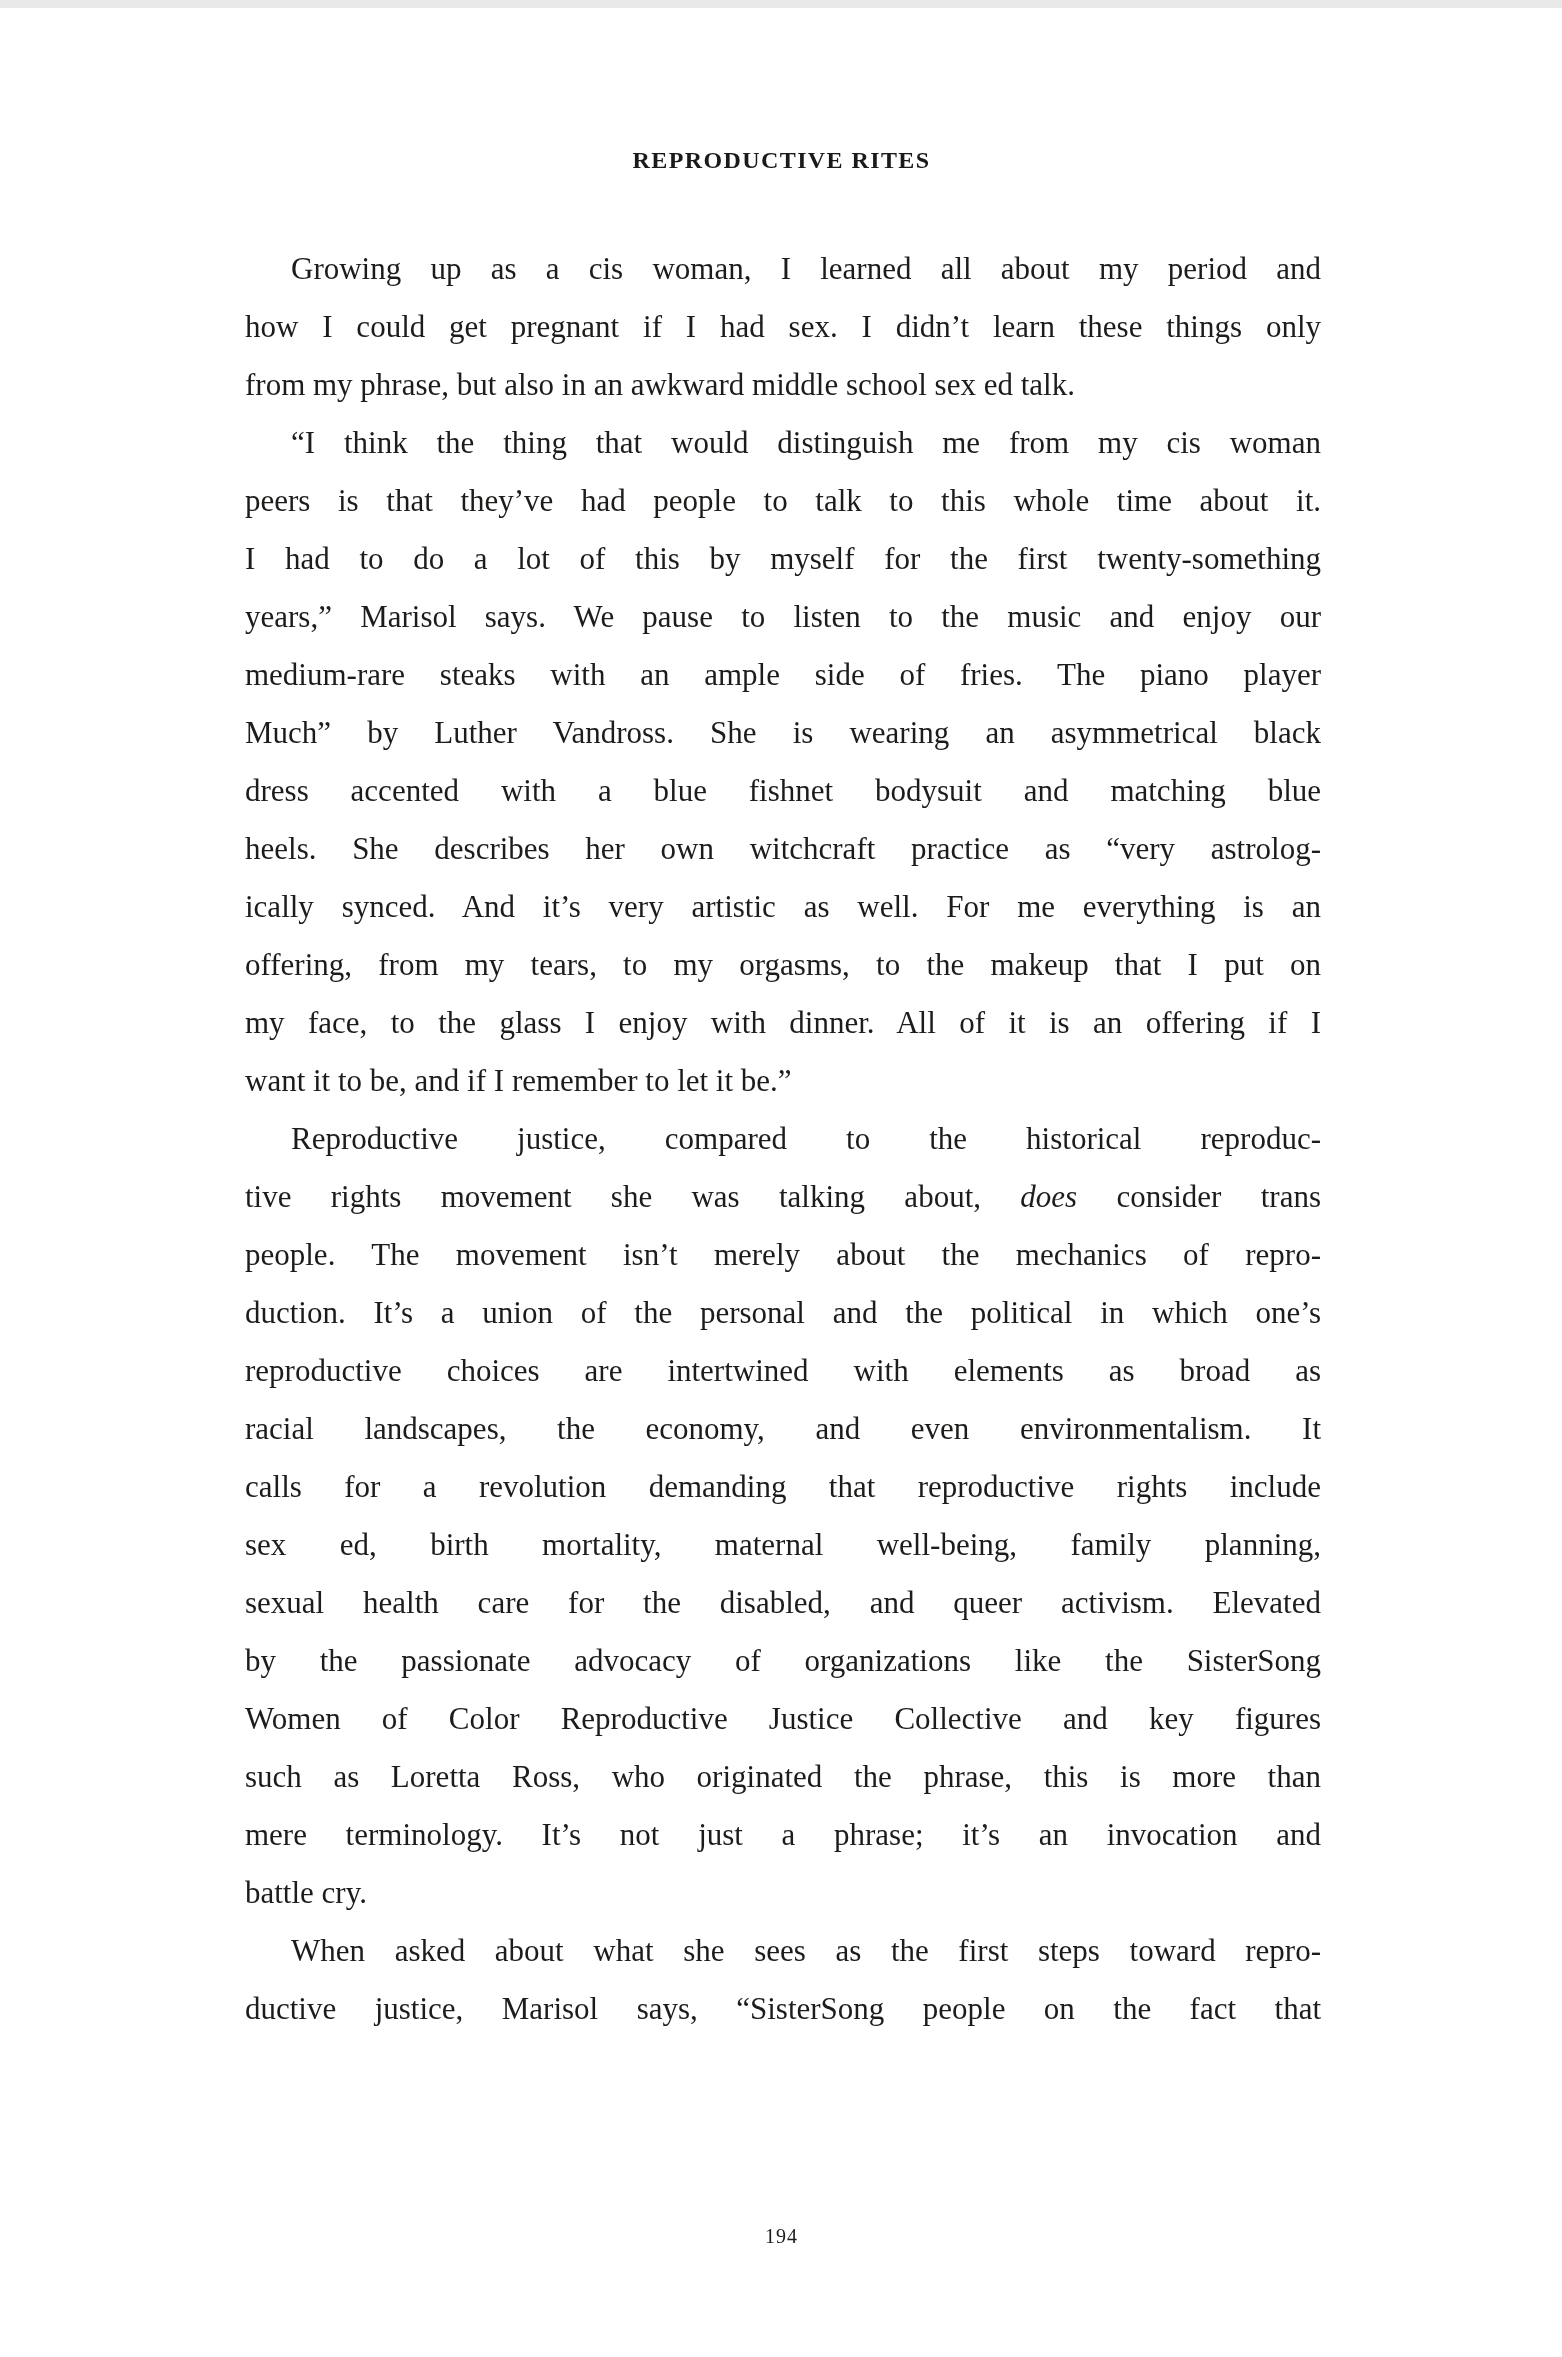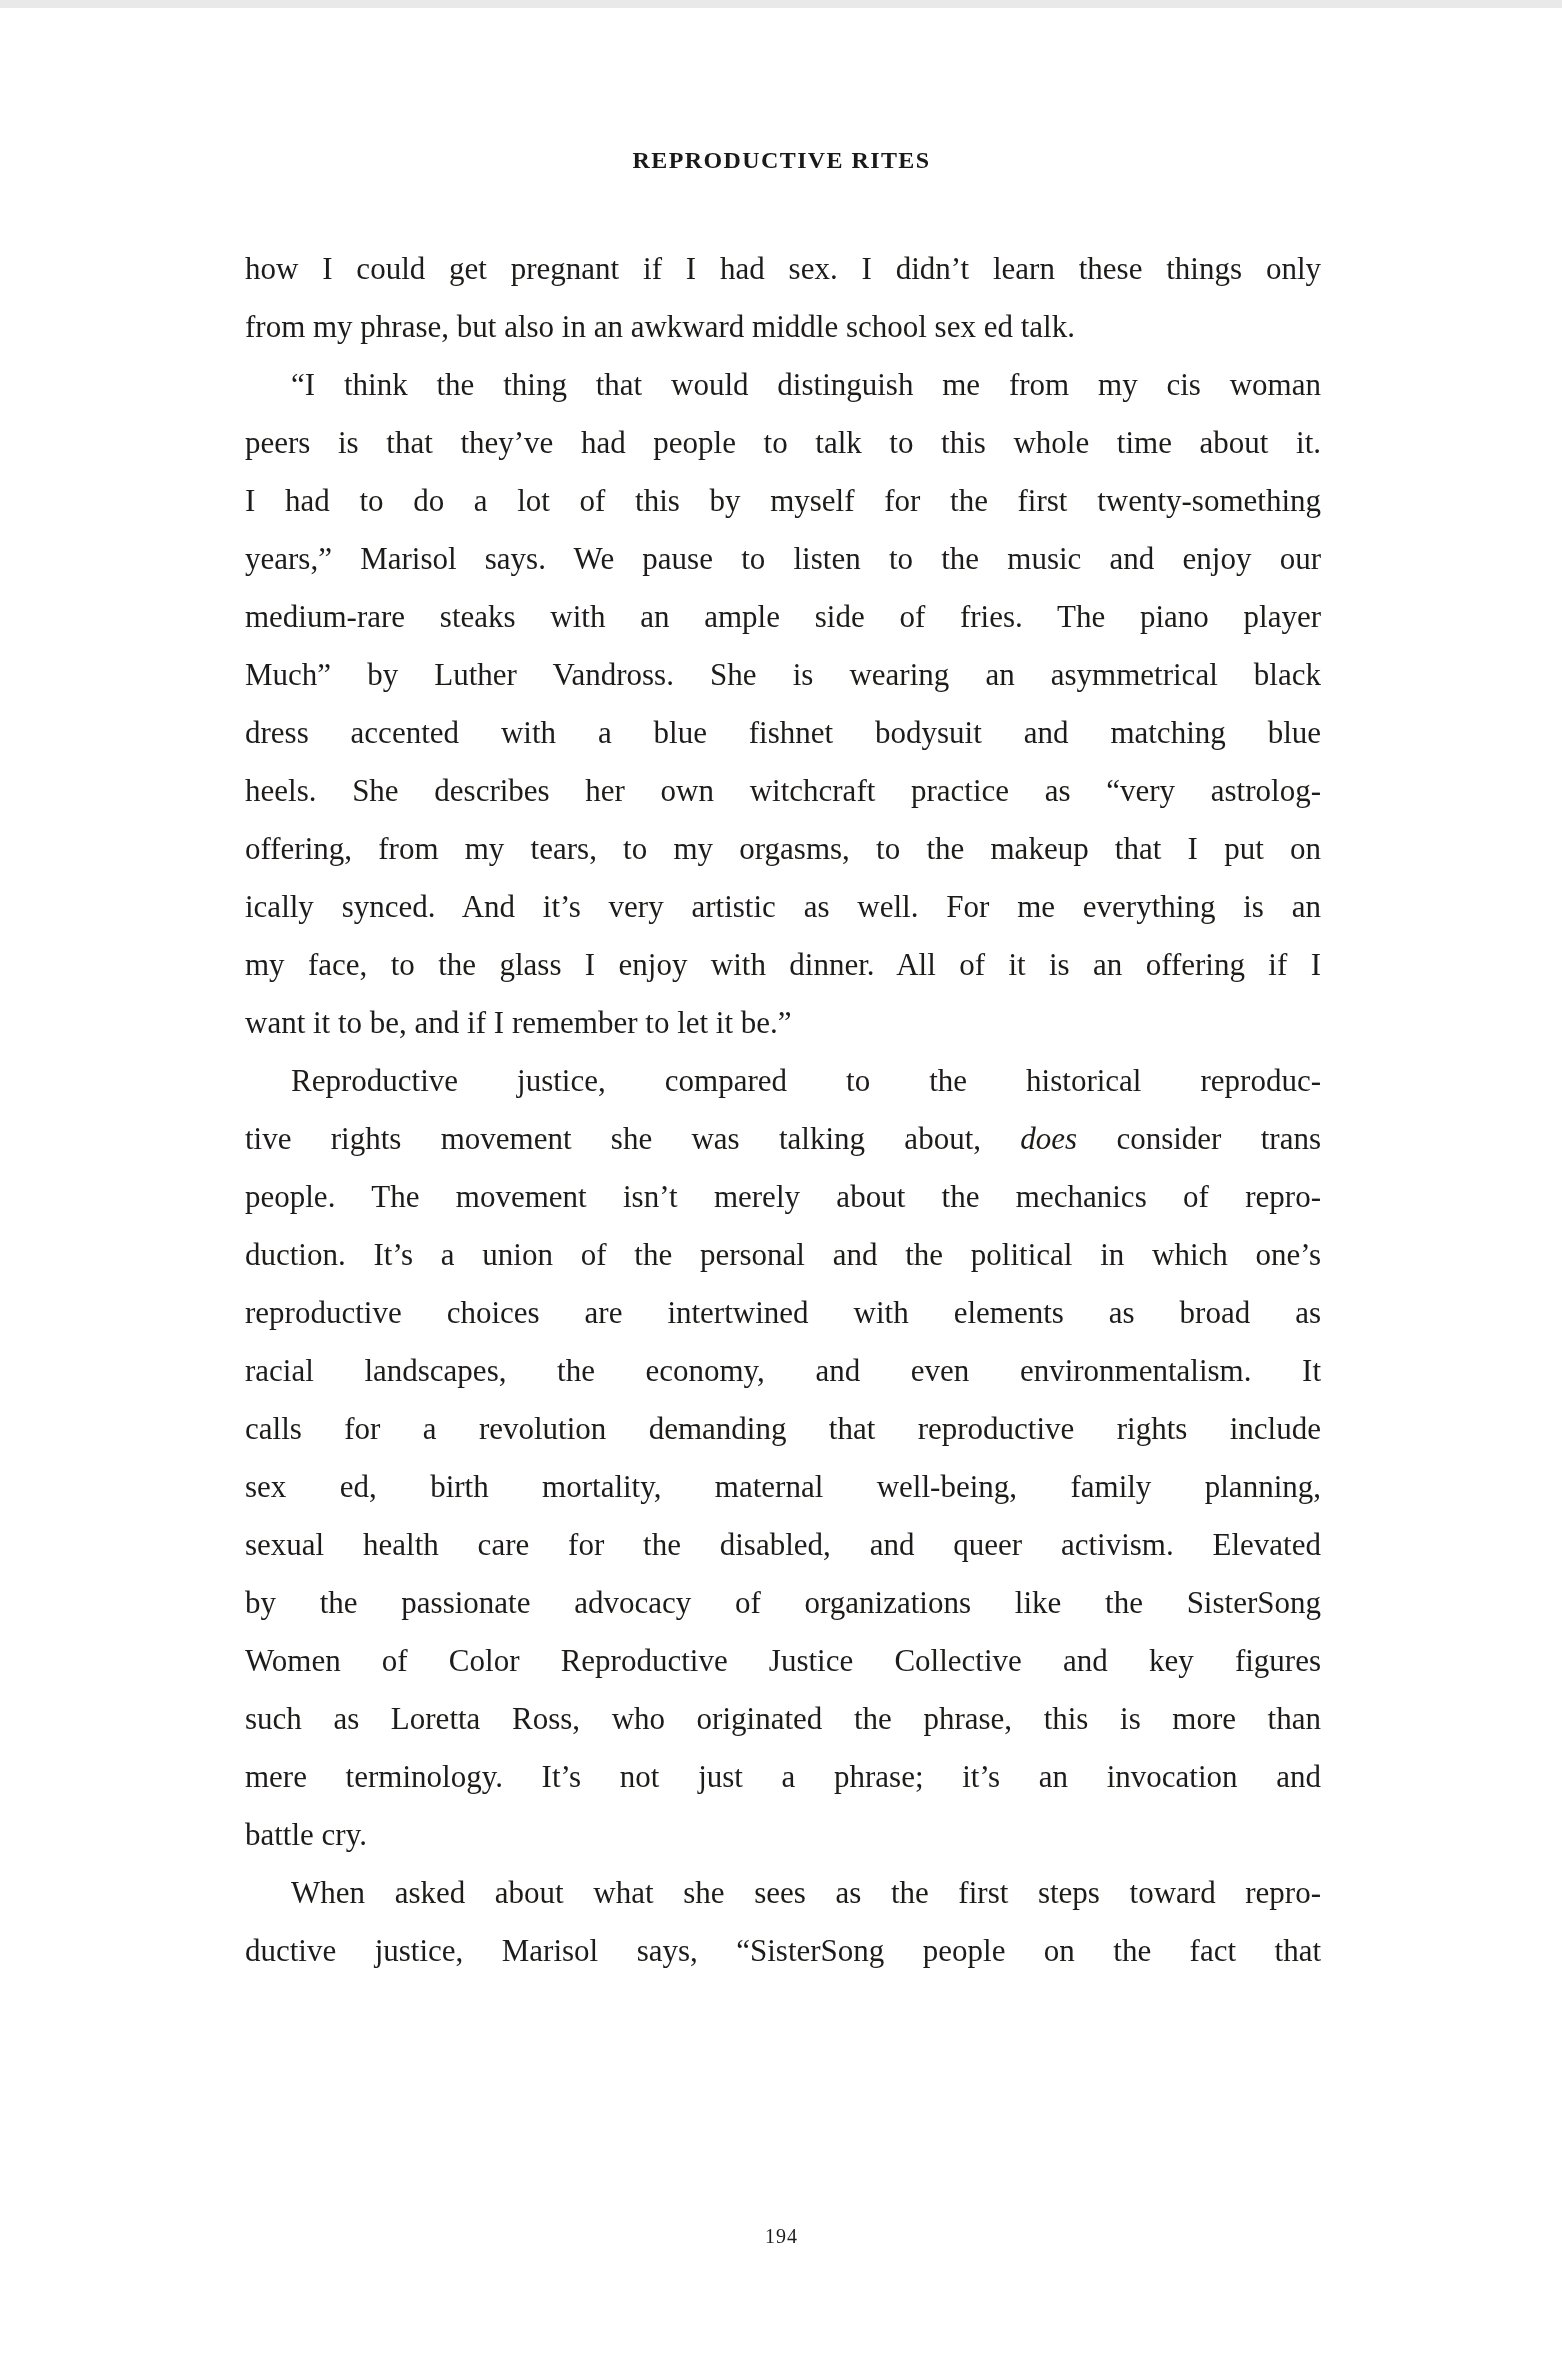--- a/index.html
+++ b/index.html
@@ -53,32 +53,33 @@
     color: #1d1c1a;
   }
 </style>
 </head>
 <body>
 
 <div class="page">
   <div class="running-head">REPRODUCTIVE RITES</div>
 
   <div class="text-block" id="text-block">
+      <div class="line indent justify"><span class="">Growing up as a cis woman, I learned all about my period and</span></div>
       <div class="line justify"><span class="">how I could get pregnant if I had sex. I didn’t learn these things only</span></div>
       <div class="line"><span class="">from my phrase, but also in an awkward middle school sex ed talk.</span></div>
       <div class="line indent justify"><span class="">“I think the thing that would distinguish me from my cis woman</span></div>
       <div class="line justify"><span class="">peers is that they’ve had people to talk to this whole time about it.</span></div>
       <div class="line justify"><span class="">I had to do a lot of this by myself for the first twenty-something</span></div>
       <div class="line justify"><span class="">years,” Marisol says. We pause to listen to the music and enjoy our</span></div>
       <div class="line justify"><span class="">medium-rare steaks with an ample side of fries. The piano player</span></div>
       <div class="line justify"><span class="">Much” by Luther Vandross. She is wearing an asymmetrical black</span></div>
       <div class="line justify"><span class="">dress accented with a blue fishnet bodysuit and matching blue</span></div>
       <div class="line justify"><span class="">heels. She describes her own witchcraft practice as “very astrolog-</span></div>
+      <div class="line justify"><span class="">ically synced. And it’s very artistic as well. For me everything is an</span></div>
       <div class="line justify"><span class="">offering, from my tears, to my orgasms, to the makeup that I put on</span></div>
-      <div class="line justify"><span class="">ically synced. And it’s very artistic as well. For me everything is an</span></div>
       <div class="line justify"><span class="">my face, to the glass I enjoy with dinner. All of it is an offering if I</span></div>
       <div class="line"><span class="">want it to be, and if I remember to let it be.”</span></div>
       <div class="line indent justify"><span class="">Reproductive justice, compared to the historical reproduc-</span></div>
       <div class="line justify"><span class="">tive rights movement she was talking about, </span><span class="em">does</span><span class=""> consider trans</span></div>
       <div class="line justify"><span class="">people. The movement isn’t merely about the mechanics of repro-</span></div>
       <div class="line justify"><span class="">duction. It’s a union of the personal and the political in which one’s</span></div>
       <div class="line justify"><span class="">reproductive choices are intertwined with elements as broad as</span></div>
       <div class="line justify"><span class="">racial landscapes, the economy, and even environmentalism. It</span></div>
       <div class="line justify"><span class="">calls for a revolution demanding that reproductive rights include</span></div>
       <div class="line justify"><span class="">sex ed, birth mortality, maternal well-being, family planning,</span></div>

